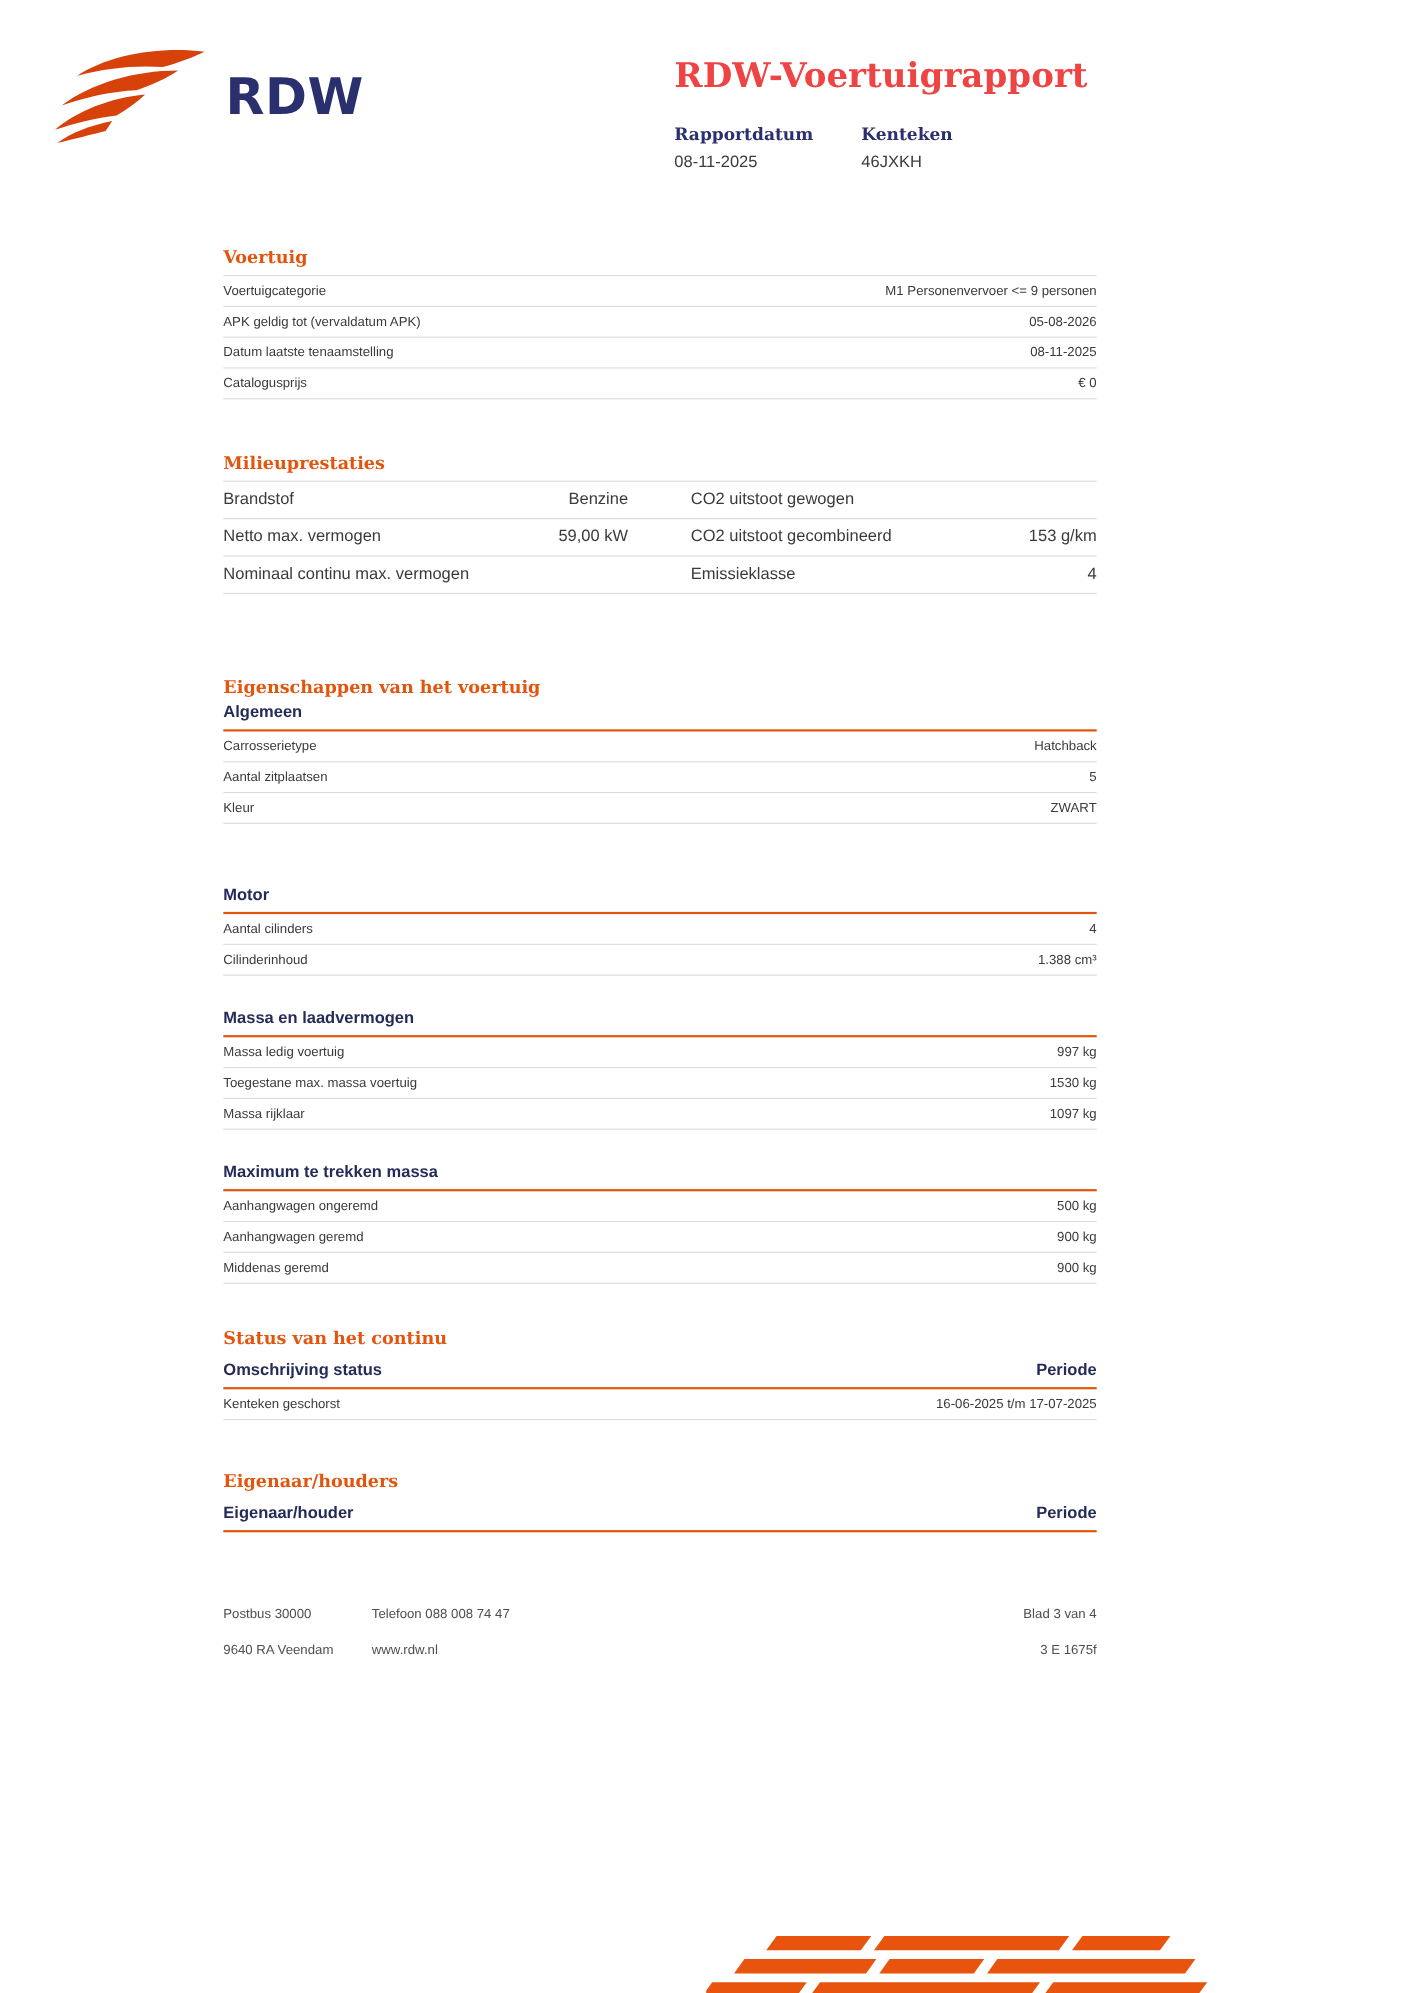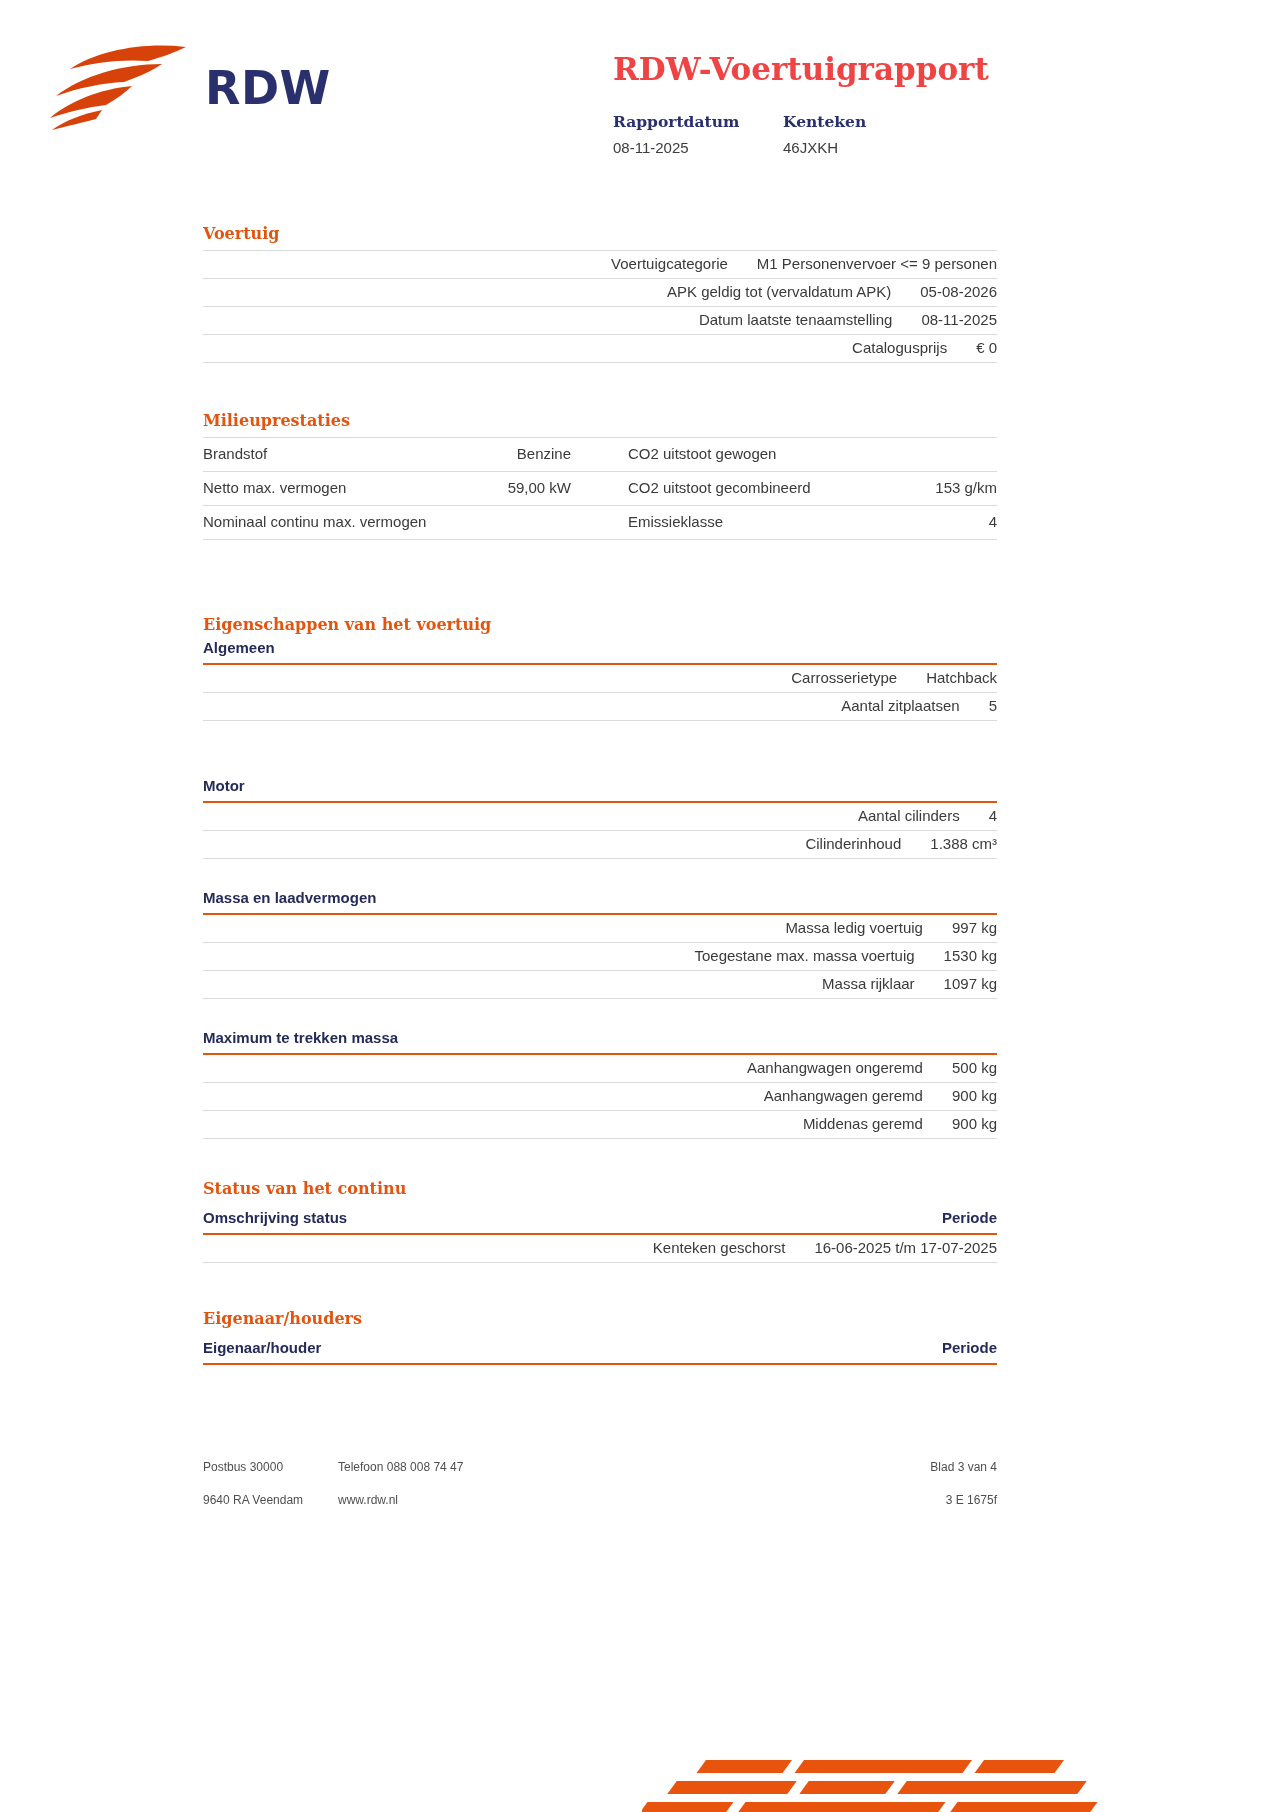--- a/index.html
+++ b/index.html
@@ -75,28 +75,27 @@
     font-weight: 700;
     font-size: 16px;
     color: #E2550F;
     margin-bottom: 7px;
     line-height: 1.2;
   }
   .rows.bordered-top { border-top: 1px solid #DBDBDB; }
 
   .row {
     display: flex;
-    justify-content: flex-end;
+    justify-content: space-between;
     align-items: baseline;
     padding: 4px 0 5px;
     border-bottom: 1px solid #DBDBDB;
-    font-size: 15px;
+    font-size: 12px;
     color: #3A3A3A;
     line-height: 18px;
-    gap: 29px;
   }
   .row-value { text-align: right; }
 
   
   .m-row {
     display: flex;
     padding: 7px 0 8px;
     border-bottom: 1px solid #DBDBDB;
     font-size: 15px;
     color: #3A3A3A;
@@ -255,20 +254,24 @@
       <div class="subsection first">
         <div class="sub-heading">Algemeen</div>
         <div class="rows">
           <div class="row">
             <span class="row-label">Carrosserietype</span>
             <span class="row-value">Hatchback</span>
           </div>
           <div class="row">
             <span class="row-label">Aantal zitplaatsen</span>
             <span class="row-value">5</span>
+          </div>
+          <div class="row">
+            <span class="row-label">Kleur</span>
+            <span class="row-value">ZWART</span>
           </div>
         </div>
       </div>
 
       <div class="subsection sub-motor">
         <div class="sub-heading">Motor</div>
         <div class="rows">
           <div class="row">
             <span class="row-label">Aantal cilinders</span>
             <span class="row-value">4</span>

